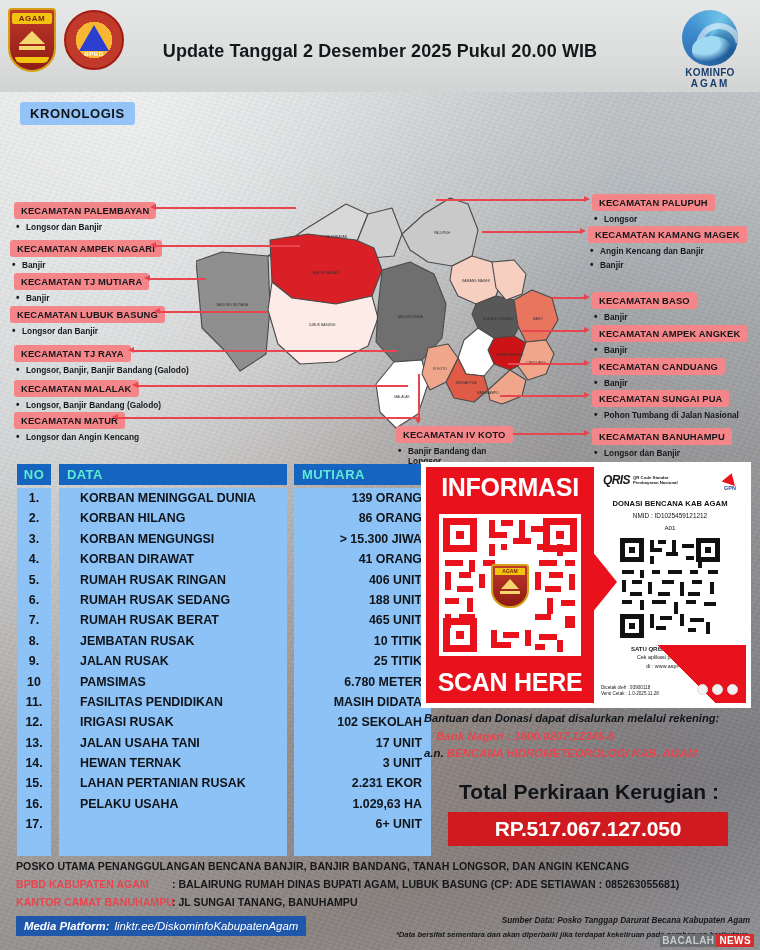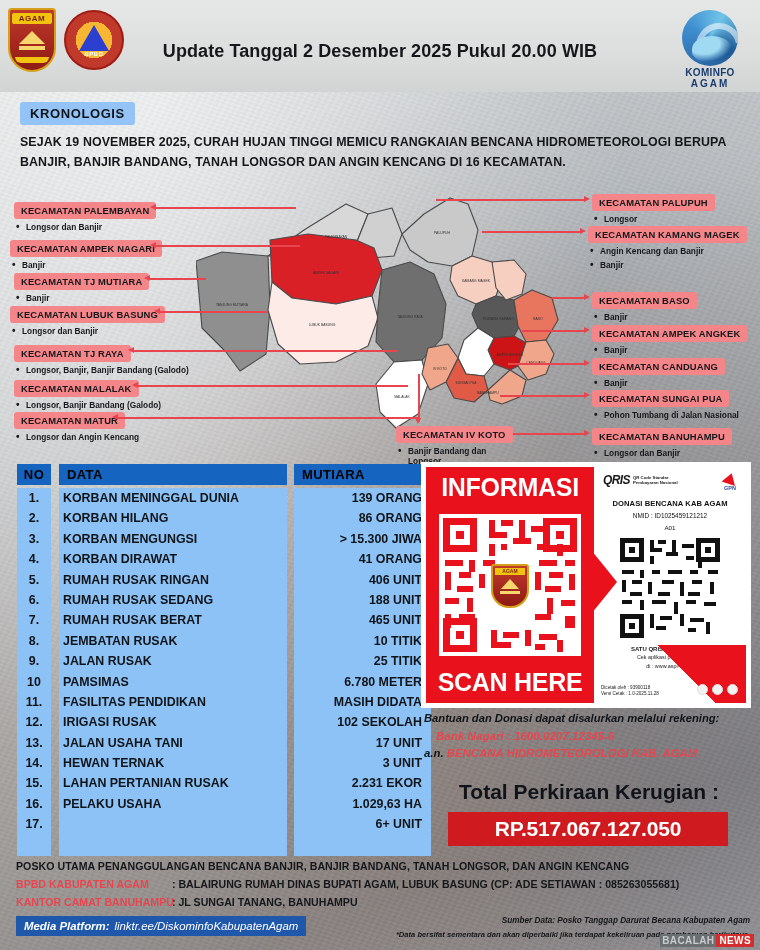--- a/index.html
+++ b/index.html
@@ -147,41 +147,41 @@
   .arrow-r, .arrow-l, .arrow-d {
     position: absolute; width: 0; height: 0;
   }
   .arrow-l { border-top: 3.5px solid transparent; border-bottom: 3.5px solid transparent; border-right: 6px solid #e8454e; }
   .arrow-r { border-top: 3.5px solid transparent; border-bottom: 3.5px solid transparent; border-left: 6px solid #e8454e; }
   .arrow-d { border-left: 3.5px solid transparent; border-right: 3.5px solid transparent; border-top: 6px solid #e8454e; }
 
   
   .tbl { position: absolute; left: 17px; top: 464px; }
   .tbl-head-no, .tbl-head-data, .tbl-head-jum {
-    position: absolute; background: #1464c0; color: #000000;
+    position: absolute; background: #1464c0; color: #5eead4;
     font-size: 13px; font-weight: 700; letter-spacing: .4px;
     height: 21px; line-height: 21px; top: 0;
   }
   .tbl-head-no { left: 0; width: 34px; text-align: center; }
   .tbl-head-data { left: 42px; width: 228px; padding-left: 8px; }
   .tbl-head-jum { left: 277px; width: 137px; padding-left: 8px; }
 
   .tbl-body-no, .tbl-body-data, .tbl-body-jum {
     position: absolute; background: #8cc2f5; top: 24px; height: 368px;
   }
   .tbl-body-no { left: 0; width: 34px; }
   .tbl-body-data { left: 42px; width: 228px; }
   .tbl-body-jum { left: 277px; width: 137px; }
 
   .row-no, .row-data, .row-jum {
     height: 20.4px; line-height: 20.4px;
     font-size: 12.4px; font-weight: 700; color: #101419;
   }
   .row-no { text-align: center; }
-  .row-data { padding-left: 4px; white-space: nowrap; }
+  .row-data { padding-left: 21px; white-space: nowrap; }
   .row-jum { text-align: right; padding-right: 9px; white-space: nowrap; }
 
   
   .info-panel {
     position: absolute; left: 421px; top: 462px; width: 330px; height: 246px;
     background: #ffffff; padding: 5px;
     display: flex;
   }
   .info-left {
     width: 168px; background: #e8111c; position: relative;
@@ -340,21 +340,20 @@
     </div>
 
     <div class="logo-kominfo">
       <div class="kom-globe"></div>
       <div class="kom-label1">KOMINFO</div>
       <div class="kom-label2">AGAM</div>
     </div>
   </div>
 
   <div class="kron-badge">KRONOLOGIS</div>
-  <div class="kron-text">SEJAK 19 NOVEMBER 2025, CURAH HUJAN TINGGI MEMICU RANGKAIAN BENCANA HIDROMETEOROLOGI BERUPA BANJIR, BANJIR BANDANG, TANAH LONGSOR DAN ANGIN KENCANG DI 16 KECAMATAN.</div>
 
   <div class="map-area">
 
     <svg class="map-svg" width="380" height="262" viewBox="0 0 380 262">
       <g stroke="#4a4a4a" stroke-width="1.1" stroke-linejoin="round">
         <path d="M0 83 L26 74 L72 78 L74 130 L70 176 L44 193 L30 174 L6 150 Z" fill="#8f8f8f"></path>
         <path d="M72 78 L108 52 L150 26 L172 36 L160 66 L146 72 L120 70 L100 78 Z" fill="#d8d8d8"></path>
         <path d="M100 78 L120 70 L146 72 L160 66 L172 36 L196 30 L206 56 L198 78 L176 80 L150 74 L122 80 Z" fill="#d0d0d0"></path>
         <path d="M74 62 L112 56 L160 62 L178 70 L186 92 L176 118 L140 126 L96 120 L76 104 Z" fill="#d92027"></path>
         <path d="M76 104 L96 120 L140 126 L176 118 L182 140 L172 168 L140 184 L104 186 L82 166 L72 132 Z" fill="#fcebe6"></path>

